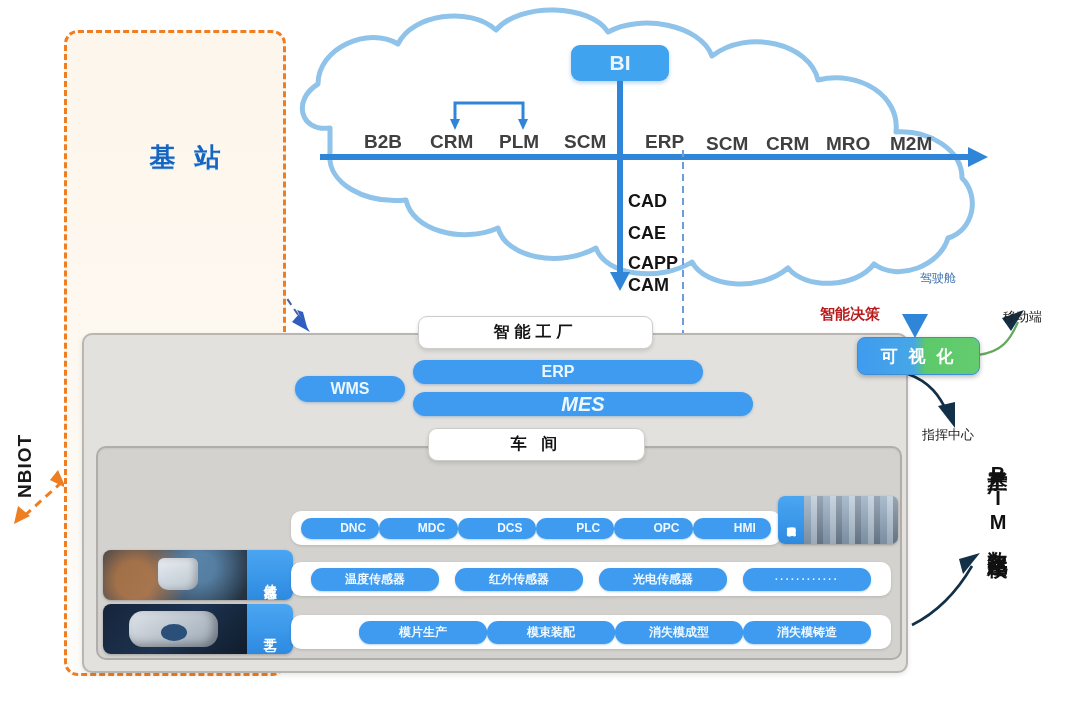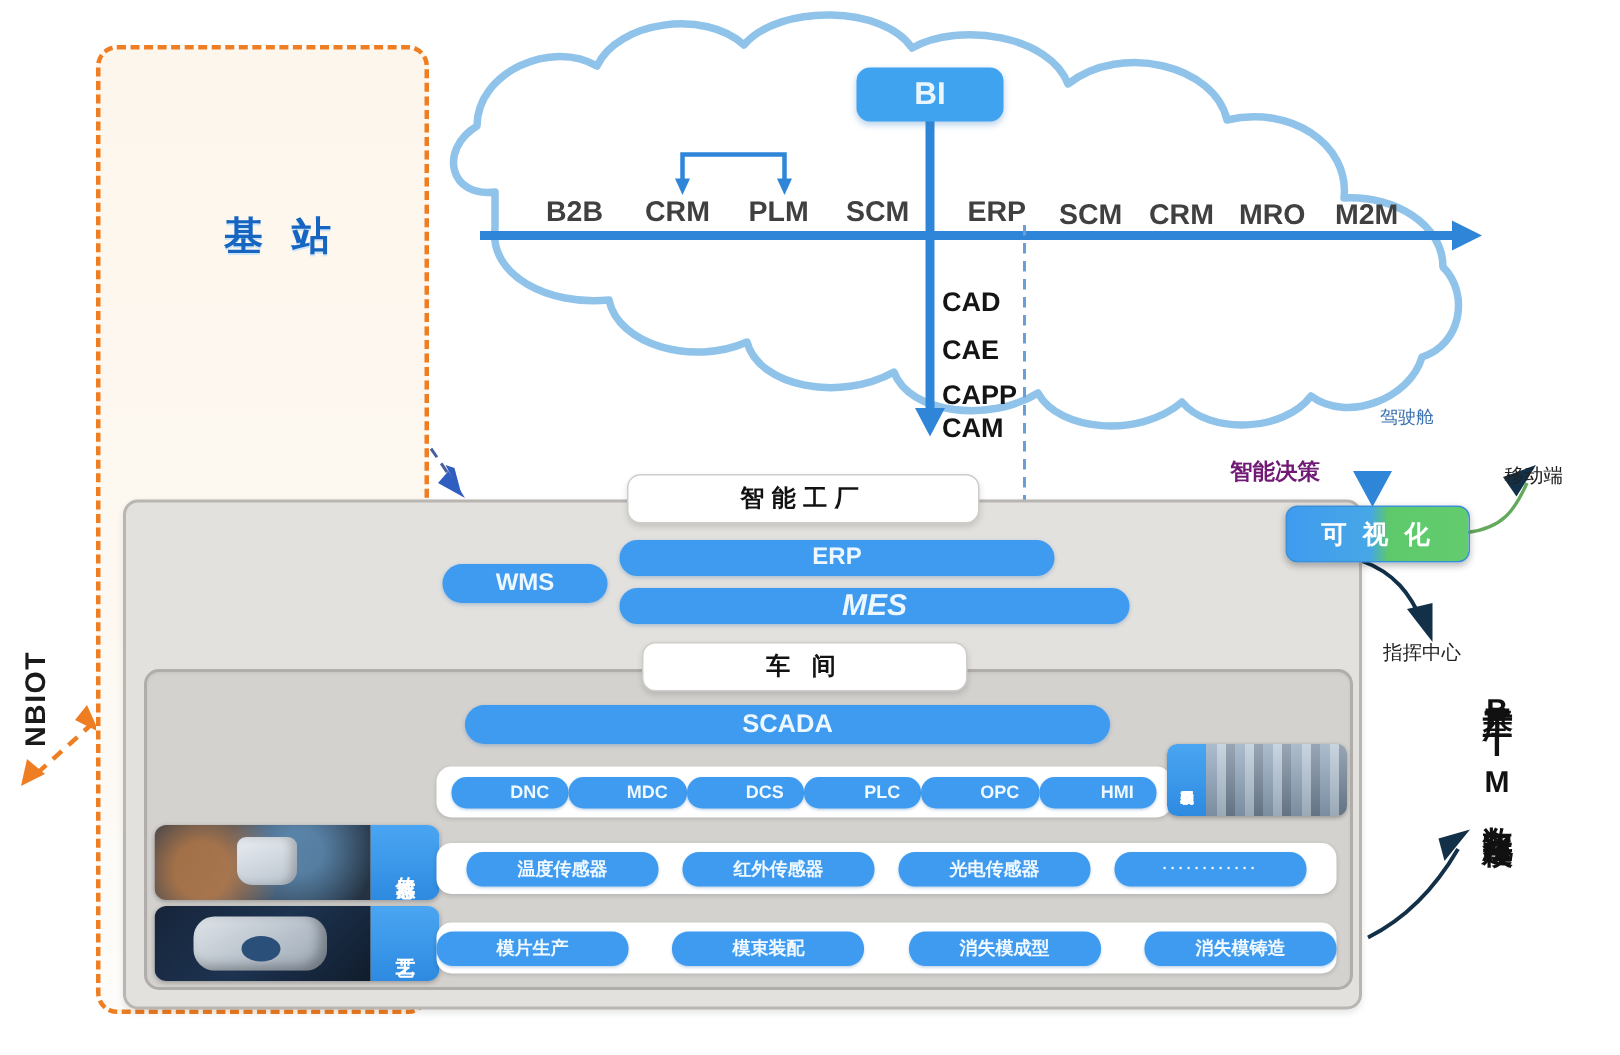--- a/index.html
+++ b/index.html
@@ -54,21 +54,21 @@
     font-size:19px;font-weight:700;color:#404040;
     white-space:nowrap;
   }
   .acr-sub{
     font-size:18px;font-weight:600;color:#141414;white-space:nowrap;margin-top:19px;
   }
 
   
   .lbl-blue{font-size:12px;color:#3c72b0;white-space:nowrap;}
   .lbl-dark{font-size:13px;color:#222;white-space:nowrap;}
-  .lbl-decision{font-size:15px;font-weight:700;color:#701a75;white-space:nowrap;}
+  .lbl-decision{font-size:15px;font-weight:700;color:#b91c1c;white-space:nowrap;}
 
   
   .factory-outer{
     left:82px;top:333px;width:826px;height:340px;
     background:#e3e1de;
     border:2px solid #b9b6b2;
     border-radius:10px;
     box-sizing:border-box;
     box-shadow:0 2px 5px rgba(0,0,0,.10);
   }
@@ -378,21 +378,20 @@
 
   <div class="abs tag-white tag-factory">智能工厂</div>
   <div class="abs tag-white tag-workshop">车 间</div>
 
   <div class="abs pill pill-wms">WMS</div>
   <div class="abs pill pill-erp">ERP</div>
   <div class="abs pill pill-mes">MES</div>
 
   <div class="abs vis-box">可 视 化</div>
 
-  <div class="abs pill pill-scada">SCADA</div>
 
   <div class="abs row-strip row-ctrl" style="justify-content:space-around;padding:0 10px;box-sizing:border-box;">
     <div class="mini mini-ctrl">DNC</div>
     <div class="mini mini-ctrl">MDC</div>
     <div class="mini mini-ctrl">DCS</div>
     <div class="mini mini-ctrl">PLC</div>
     <div class="mini mini-ctrl">OPC</div>
     <div class="mini mini-ctrl">HMI</div>
   </div>
 
@@ -415,20 +414,20 @@
     <div class="wide">光电传感器</div>
     <div class="wide dots">············</div>
   </div>
 
   <div class="abs photo-tile tile-process">
     <div class="photo-img photo-process"></div>
     <div class="tile-cap">
         <span>工艺</span>
       </div>
   </div>
-  <div class="abs row-strip row-process" style="justify-content:space-between;padding:0 0;box-sizing:border-box;">
+  <div class="abs row-strip row-process" style="justify-content:flex-end;padding:0 20px;box-sizing:border-box;">
     <div class="wide">模片生产</div>
     <div class="wide">模束装配</div>
     <div class="wide">消失模成型</div>
     <div class="wide">消失模铸造</div>
   </div>
 
 </div>
 
 </body></html>

